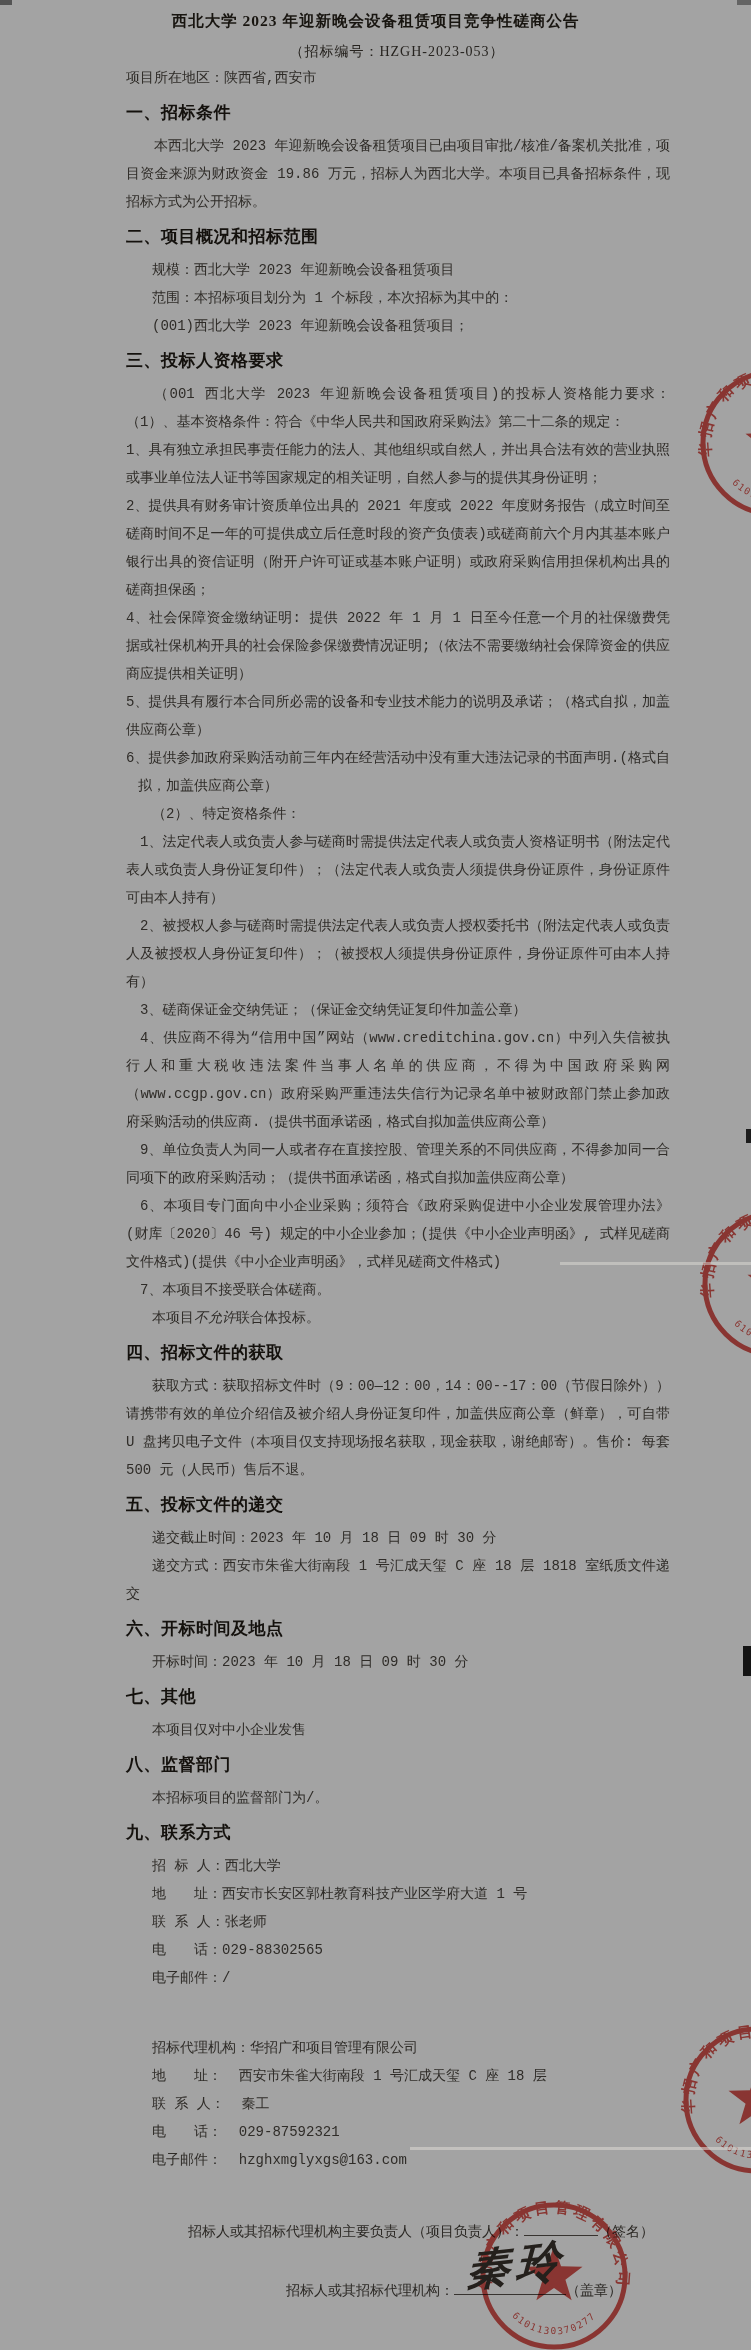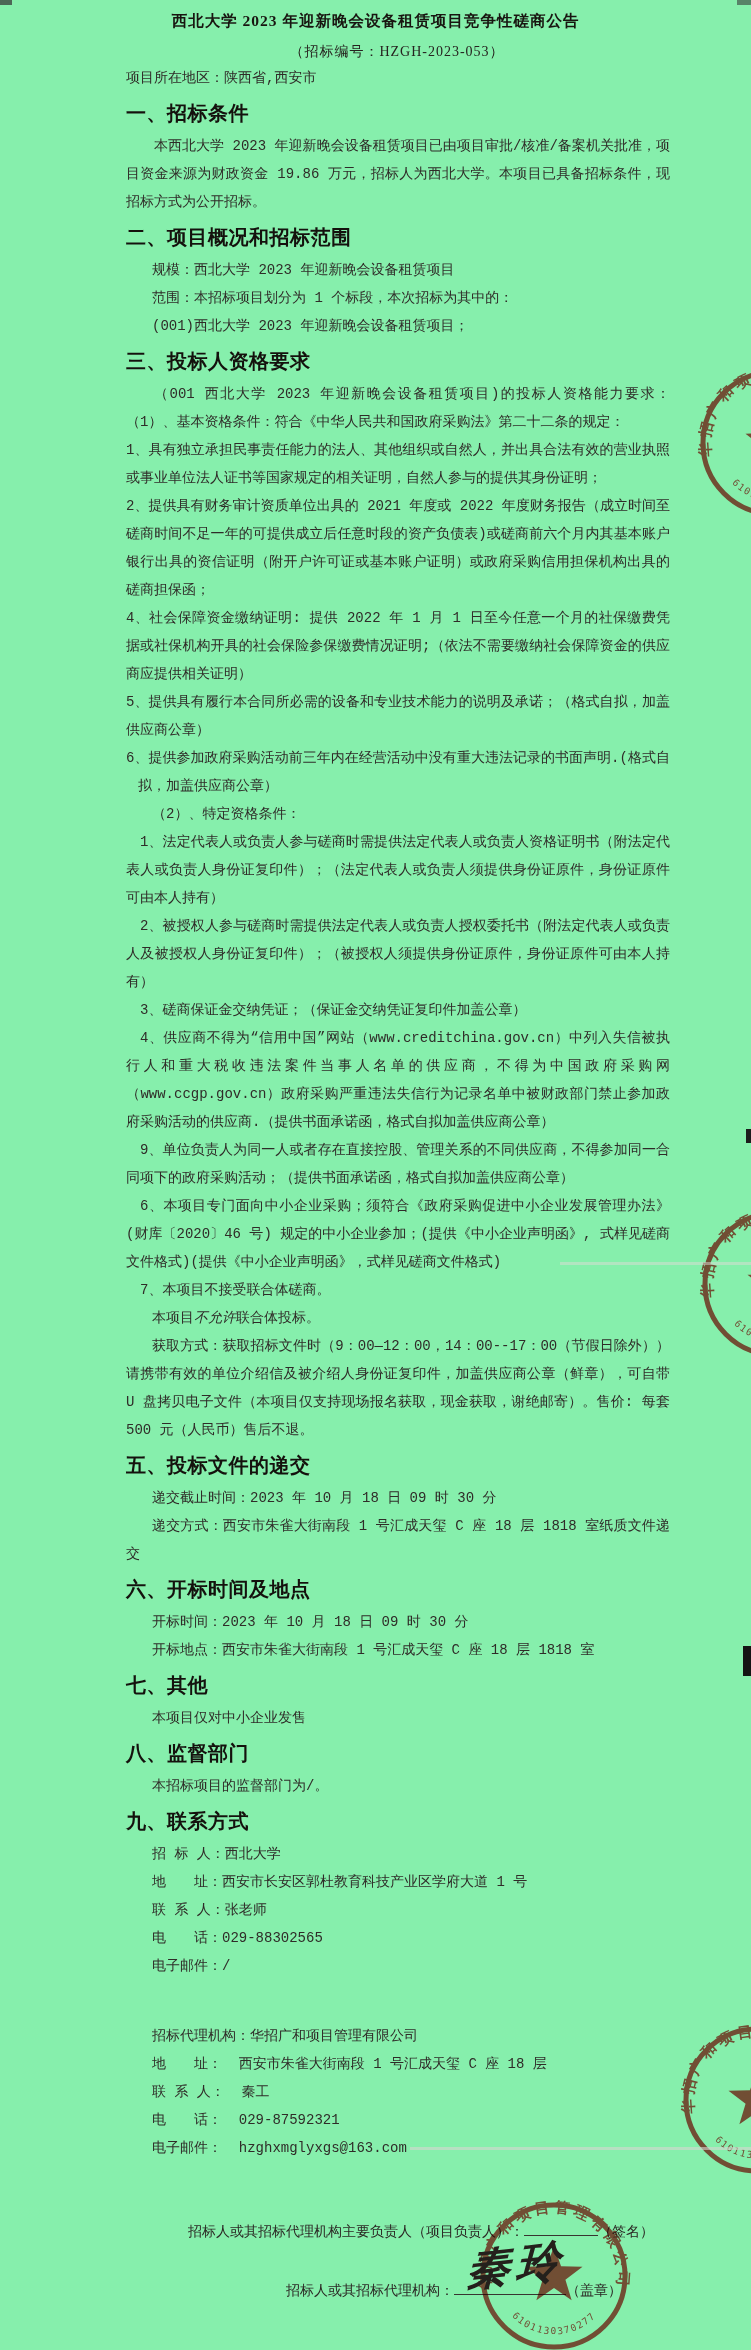--- a/index.html
+++ b/index.html
@@ -1,28 +1,28 @@
 <!DOCTYPE html>
 <html><head>
 <meta charset="utf-8">
 <style>
   html,body{margin:0;padding:0;background:#e9e7e4;}
   #page{
     position:relative;width:751px;height:2350px;margin:0 auto;
-    background:#86efac;overflow:hidden;
+    background:#a3a3a3;overflow:hidden;
     font-family:"Liberation Serif","DejaVu Serif",serif;
     color:#2f2c28;
   }
   
   .doc-header{position:absolute;top:10px;left:0;width:751px;text-align:center;}
   .doc-title{font-size:15.5px;font-weight:bold;color:#181510;letter-spacing:1px;line-height:22px;}
   .doc-subtitle{font-size:14px;margin-top:11px;letter-spacing:1px;color:#26231f;padding-left:43px;}
   
   .doc-body{position:absolute;top:64px;left:126px;width:544px;font-size:14px;line-height:28px;text-align:justify;}
-  .doc-body .h{font-size:20px;font-weight:bold;color:#14110d;margin:7px 0 5px 0;letter-spacing:.5px;}
+  .doc-body .h{font-size:17px;font-weight:bold;color:#14110d;margin:7px 0 5px 0;letter-spacing:.5px;}
   .doc-body .p{margin:0;font-family:Liberation Mono, monospace;}
   .ind{text-indent:2em;}
   .lab{text-indent:26px;}
   .it2{text-indent:14px;}
   .h6p{padding-left:12px;text-indent:-12px;}
   .pre{white-space:pre-wrap;}
   .it{font-style:italic;}
   .gap{height:42px;}
   
   .foot-line{position:absolute;font-size:14px;color:#2b2824;white-space:nowrap;}
@@ -81,27 +81,27 @@
       <div class="p h6p">6、提供参加政府采购活动前三年内在经营活动中没有重大违法记录的书面声明.(格式自拟，加盖供应商公章）</div>
       <div class="p lab">（2）、特定资格条件：</div>
       <div class="p it2">1、法定代表人或负责人参与磋商时需提供法定代表人或负责人资格证明书（附法定代表人或负责人身份证复印件）；（法定代表人或负责人须提供身份证原件，身份证原件可由本人持有）</div>
       <div class="p it2">2、被授权人参与磋商时需提供法定代表人或负责人授权委托书（附法定代表人或负责人及被授权人身份证复印件）；（被授权人须提供身份证原件，身份证原件可由本人持有）</div>
       <div class="p it2">3、磋商保证金交纳凭证；（保证金交纳凭证复印件加盖公章）</div>
       <div class="p it2">4、供应商不得为“信用中国”网站（www.creditchina.gov.cn）中列入失信被执行人和重大税收违法案件当事人名单的供应商，不得为中国政府采购网（www.ccgp.gov.cn）政府采购严重违法失信行为记录名单中被财政部门禁止参加政府采购活动的供应商.（提供书面承诺函，格式自拟加盖供应商公章）</div>
       <div class="p it2">9、单位负责人为同一人或者存在直接控股、管理关系的不同供应商，不得参加同一合同项下的政府采购活动；（提供书面承诺函，格式自拟加盖供应商公章）</div>
       <div class="p it2">6、本项目专门面向中小企业采购；须符合《政府采购促进中小企业发展管理办法》(财库〔2020〕46 号) 规定的中小企业参加；(提供《中小企业声明函》, 式样见磋商文件格式)(提供《中小企业声明函》，式样见磋商文件格式)</div>
       <div class="p it2">7、本项目不接受联合体磋商。</div>
       <div class="p lab"><span>本项目</span><span class="it">不允许</span><span>联合体投标。</span></div>
+      <div class="h">四、招标文件的获取</div>
       <div class="p lab">获取方式：获取招标文件时（9：00—12：00，14：00--17：00（节假日除外））请携带有效的单位介绍信及被介绍人身份证复印件，加盖供应商公章（鲜章），可自带 U 盘拷贝电子文件（本项目仅支持现场报名获取，现金获取，谢绝邮寄）。售价: 每套 500 元（人民币）售后不退。</div>
       <div class="h">五、投标文件的递交</div>
       <div class="p lab">递交截止时间：2023 年 10 月 18 日 09 时 30 分</div>
       <div class="p lab">递交方式：西安市朱雀大街南段 1 号汇成天玺 C 座 18 层 1818 室纸质文件递交</div>
       <div class="h">六、开标时间及地点</div>
       <div class="p lab">开标时间：2023 年 10 月 18 日 09 时 30 分</div>
-      <div class="p lab">开标地点：西安市朱雀大街南段 1 号汇成天玺 C 座 18 层 1818 室</div>
       <div class="h">七、其他</div>
       <div class="p lab">本项目仅对中小企业发售</div>
       <div class="h">八、监督部门</div>
       <div class="p lab">本招标项目的监督部门为/。</div>
       <div class="h">九、联系方式</div>
       <div class="p lab pre">招 标 人：西北大学</div>
       <div class="p lab pre">地　　址：西安市长安区郭杜教育科技产业区学府大道 1 号</div>
       <div class="p lab pre">联 系 人：张老师</div>
       <div class="p lab pre">电　　话：029-88302565</div>
       <div class="p lab pre">电子邮件：/</div>

